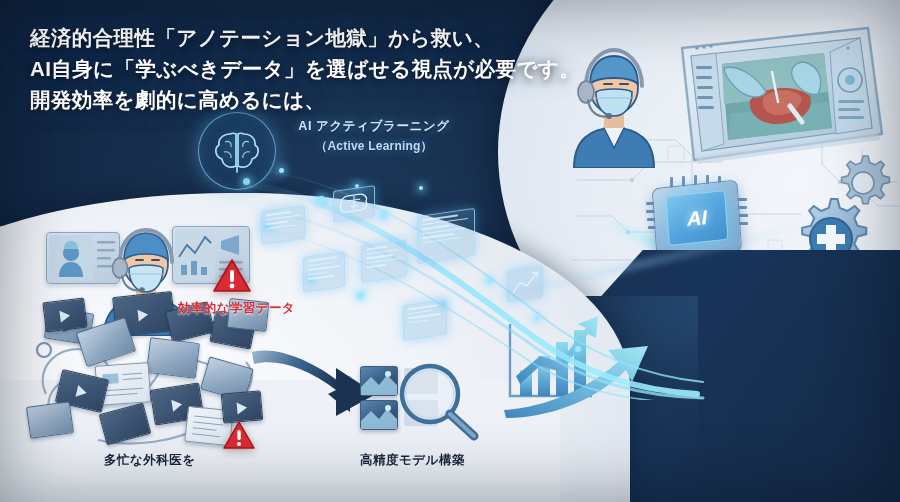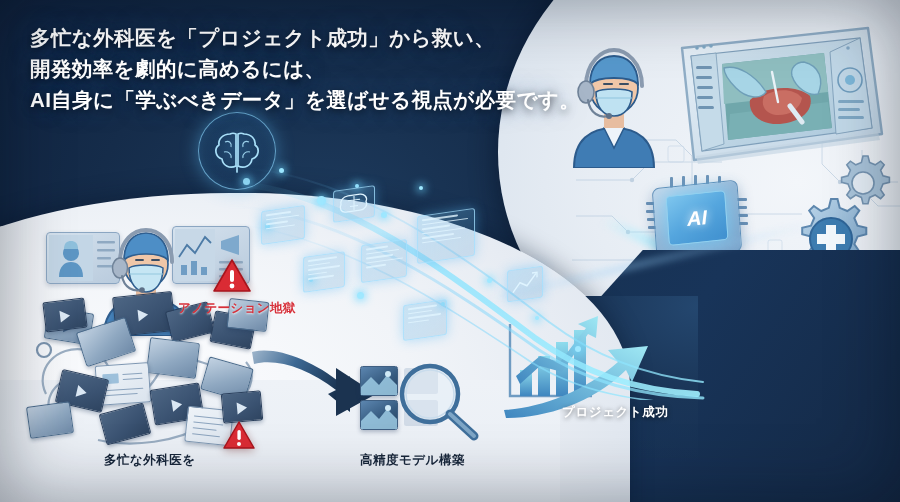--- a/index.html
+++ b/index.html
@@ -493,21 +493,21 @@
     </svg>
   </div>
   <div class="warn" style="left:222px;top:420px;">
     <svg width="34" height="30" viewBox="0 0 34 30">
       <path d="M17,2 L32,28 L2,28 Z" fill="#da2b34" stroke="#a8141c" stroke-width="1.5" stroke-linejoin="round"></path>
       <rect x="15.4" y="10" width="3.4" height="10" rx="1.7" fill="#fff"></rect>
       <circle cx="17" cy="24" r="2" fill="#fff"></circle>
     </svg>
   </div>
 
-  <div class="hell-label">アノテーション地獄</div>
+  <div class="hell-label">効率的な学習データ</div>
 
   <svg class="dark-arrow" viewBox="0 0 150 92">
     <defs>
       <linearGradient id="arrgrad" x1="0" y1="0" x2="1" y2="0.4">
         <stop offset="0" stop-color="#9fb6cc"></stop>
           <stop offset="0.45" stop-color="#3c6893"></stop>
           <stop offset="1" stop-color="#18304d"></stop>
       </linearGradient>
     </defs>
     <path d="M2,14 C26,8 62,22 92,46 L100,38 L100,74 L78,56 L86,52 C58,30 26,20 4,26 Z" fill="url(#arrgrad)"></path>
@@ -648,25 +648,28 @@
       <path d="M25,38 L25,44" stroke="#a8dff8" stroke-width="1.7" stroke-linecap="round"></path>
       <g fill="none" stroke="#a8dff8" stroke-width="1.1" opacity=".9">
         <path d="M13,14 C17,12 20,15 19,19"></path>
         <path d="M12,24 C16,23 20,26 19,30"></path>
         <path d="M37,14 C33,12 30,15 31,19"></path>
         <path d="M38,24 C34,23 30,26 31,30"></path>
       </g>
     </svg>
   </div>
 
+  <div class="al-label">
+    <div class="ja">AI アクティブラーニング</div>
+    <div class="en">（Active Learning）</div>
+  </div>
 
   <div class="caption cap-all">多忙な外科医を</div>
   <div class="caption cap-eff">高精度モデル構築</div>
-  <div class="success-label">プロジェクト成功</div>
 
   <div class="headline">
-    <div>多忙な外科医を「プロジェクト成功」から救い、</div>
+    <div>経済的合理性「アノテーション地獄」から救い、</div>
+    <div>AI自身に「学ぶべきデータ」を選ばせる視点が必要です。</div>
     <div>開発効率を劇的に高めるには、</div>
-    <div>AI自身に「学ぶべきデータ」を選ばせる視点が必要です。</div>
   </div>
 
   <div class="vignette"></div>
 </div>
 
 </body></html>

